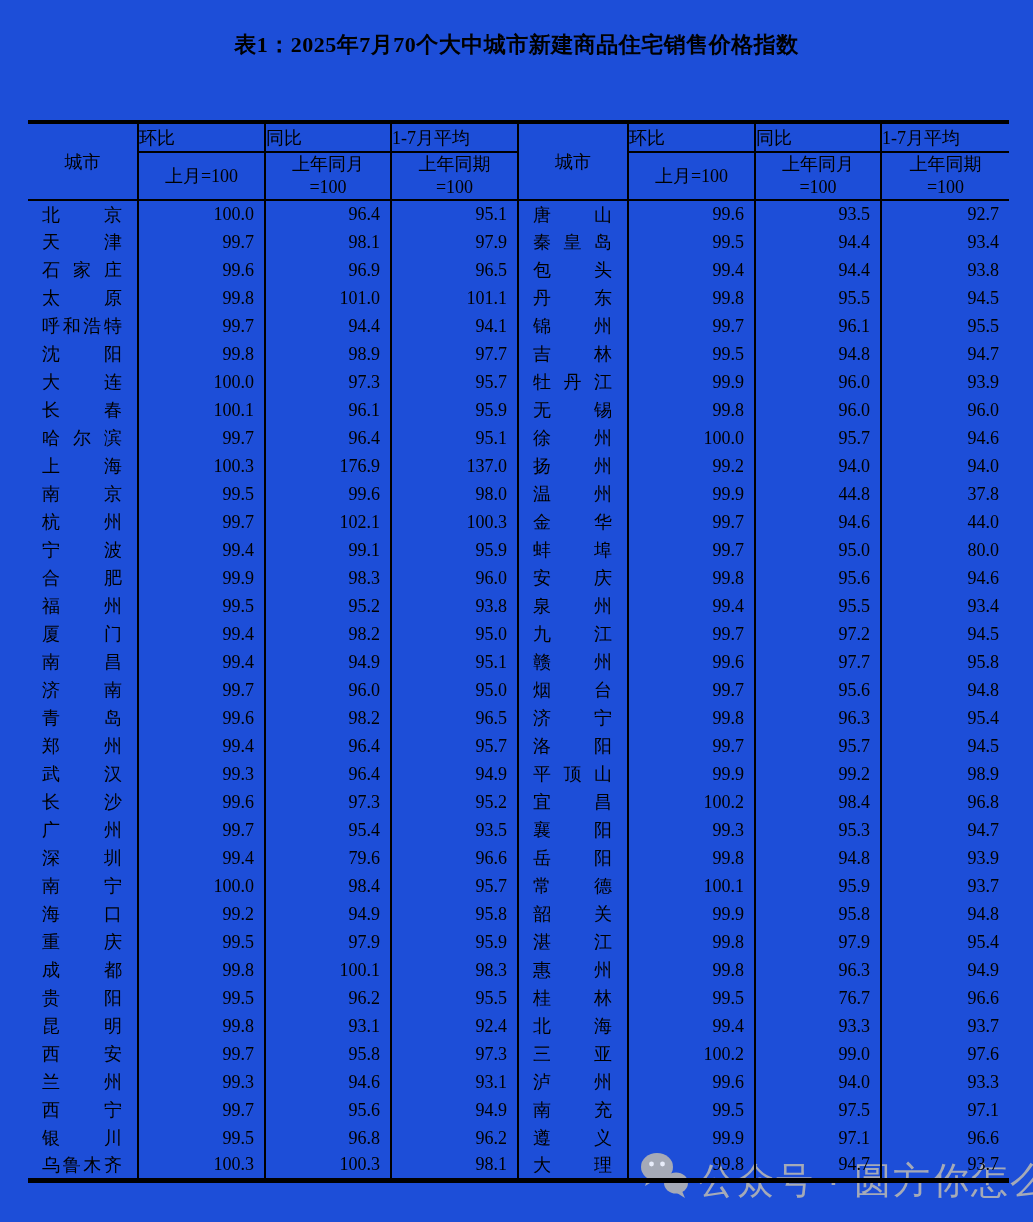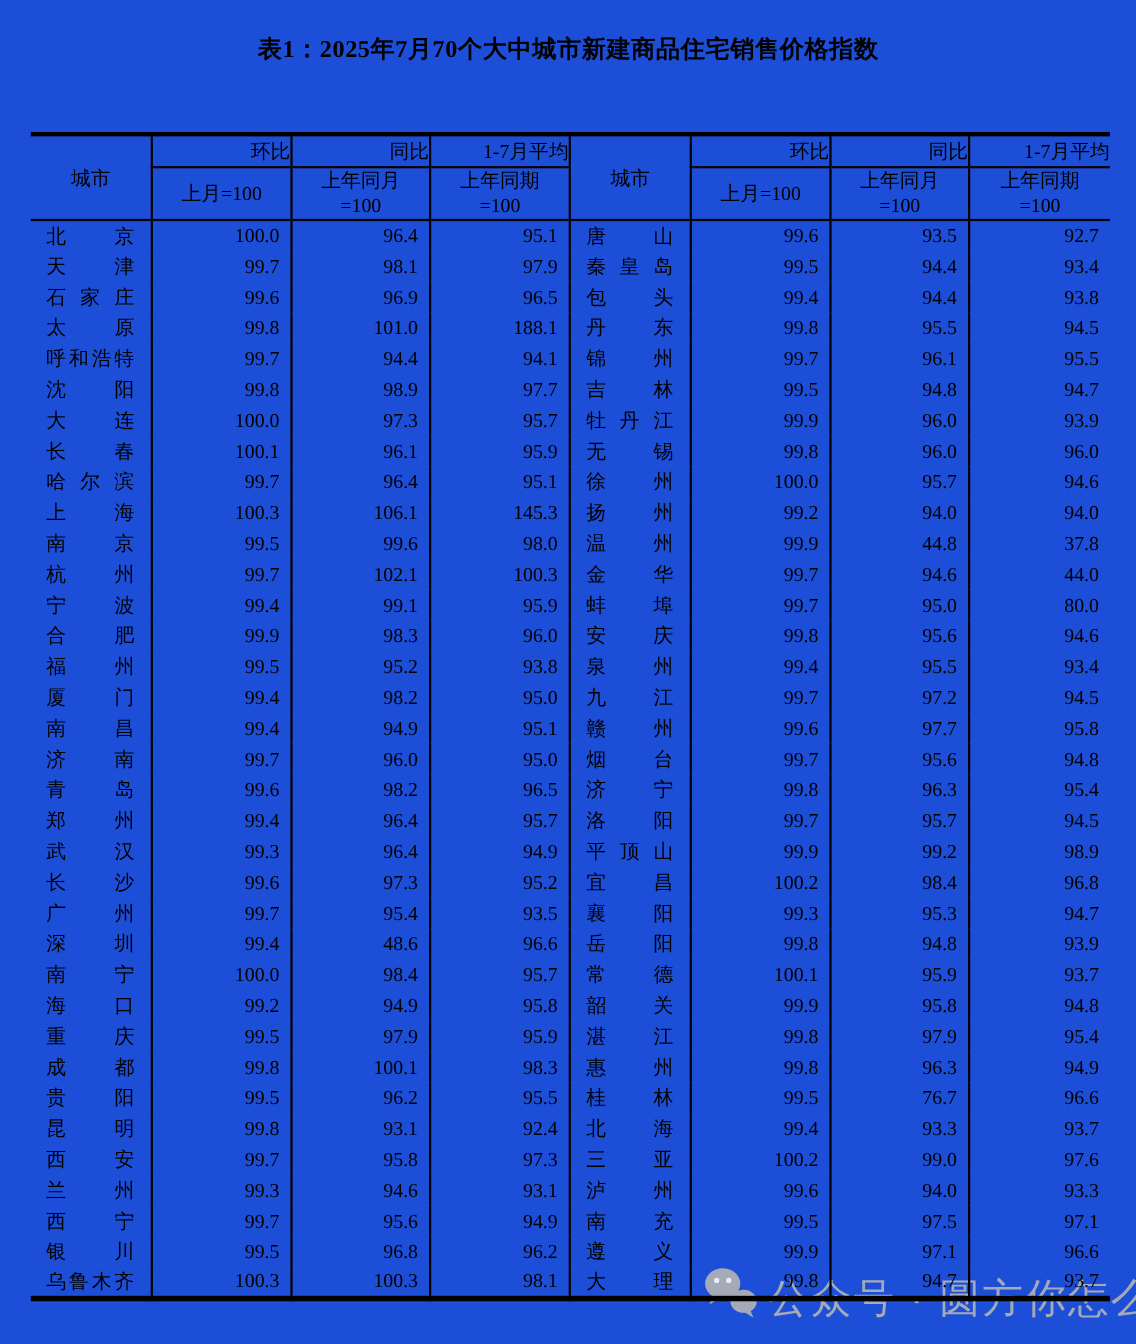--- a/index.html
+++ b/index.html
@@ -45,21 +45,21 @@
     border-bottom:5px solid #000;
     font-size:18px;
   }
   .price-table th, .price-table td {
     font-weight:normal;
     padding:0;
     overflow:hidden;
   }
   .price-table thead .top-h {
     height:30px;
-    text-align:right;
+    text-align:left;
     vertical-align:middle;
     border-bottom:2px solid #000;
   }
   .price-table thead .bot-h {
     height:48px;
     text-align:center;
     vertical-align:middle;
     line-height:23px;
     white-space:pre-line;
   }
@@ -205,21 +205,21 @@
         </tr>
         <tr>
           <td class="city">
             <div class="city-wrap">
               <span>太</span>
               <span>原</span>
             </div>
           </td>
           <td class="num vline">99.8</td>
           <td class="num vline">101.0</td>
-          <td class="num vline">188.1</td>
+          <td class="num vline">101.1</td>
           <td class="city vline">
             <div class="city-wrap">
               <span>丹</span>
               <span>东</span>
             </div>
           </td>
           <td class="num vline">99.8</td>
           <td class="num vline">95.5</td>
           <td class="num vline">94.5</td>
         </tr>
@@ -328,22 +328,22 @@
           <td class="num vline">94.6</td>
         </tr>
         <tr>
           <td class="city">
             <div class="city-wrap">
               <span>上</span>
               <span>海</span>
             </div>
           </td>
           <td class="num vline">100.3</td>
-          <td class="num vline">106.1</td>
-          <td class="num vline">145.3</td>
+          <td class="num vline">176.9</td>
+          <td class="num vline">137.0</td>
           <td class="city vline">
             <div class="city-wrap">
               <span>扬</span>
               <span>州</span>
             </div>
           </td>
           <td class="num vline">99.2</td>
           <td class="num vline">94.0</td>
           <td class="num vline">94.0</td>
         </tr>
@@ -609,21 +609,21 @@
           <td class="num vline">94.7</td>
         </tr>
         <tr>
           <td class="city">
             <div class="city-wrap">
               <span>深</span>
               <span>圳</span>
             </div>
           </td>
           <td class="num vline">99.4</td>
-          <td class="num vline">48.6</td>
+          <td class="num vline">79.6</td>
           <td class="num vline">96.6</td>
           <td class="city vline">
             <div class="city-wrap">
               <span>岳</span>
               <span>阳</span>
             </div>
           </td>
           <td class="num vline">99.8</td>
           <td class="num vline">94.8</td>
           <td class="num vline">93.9</td>

